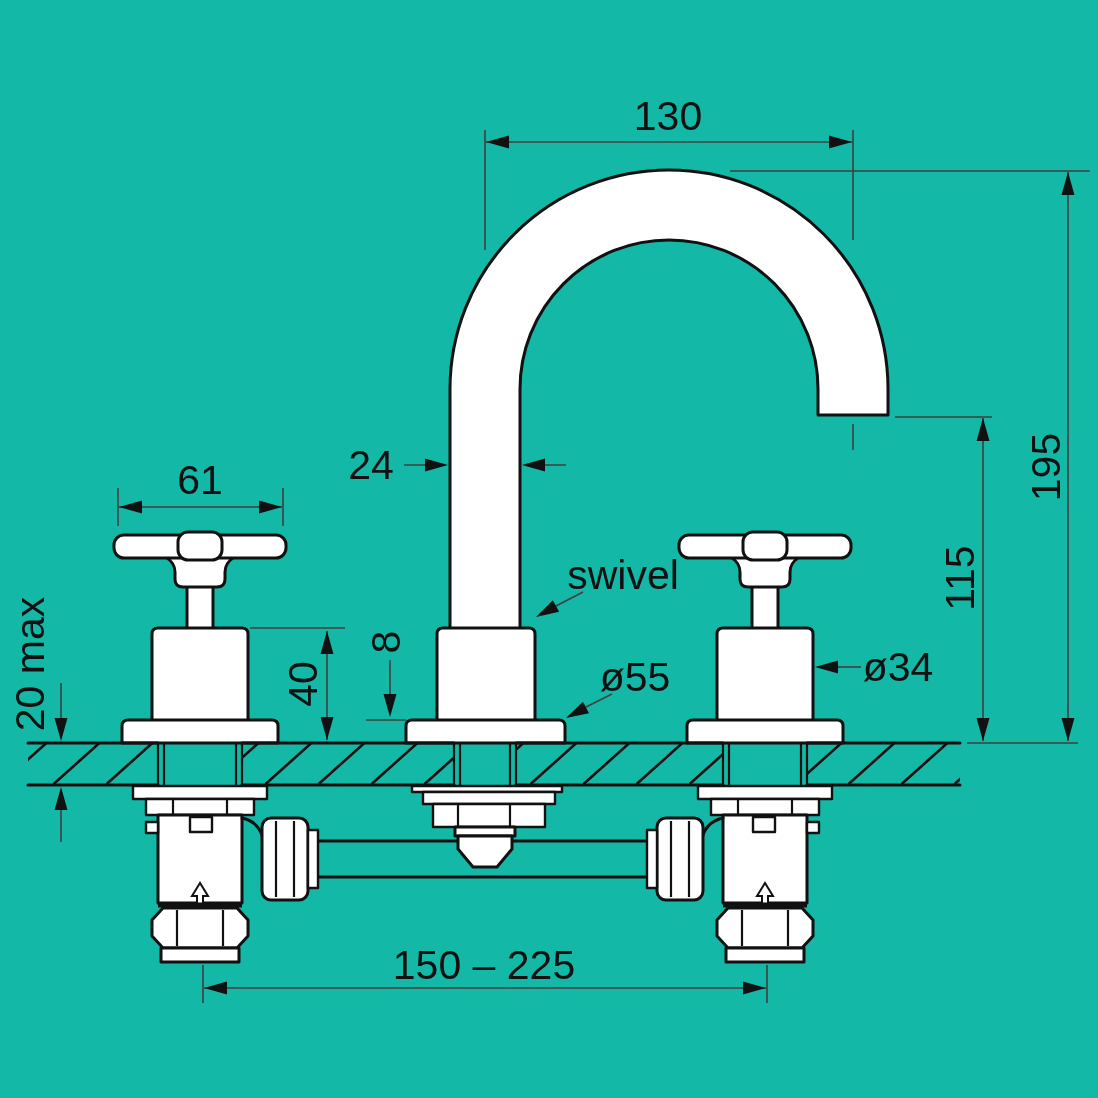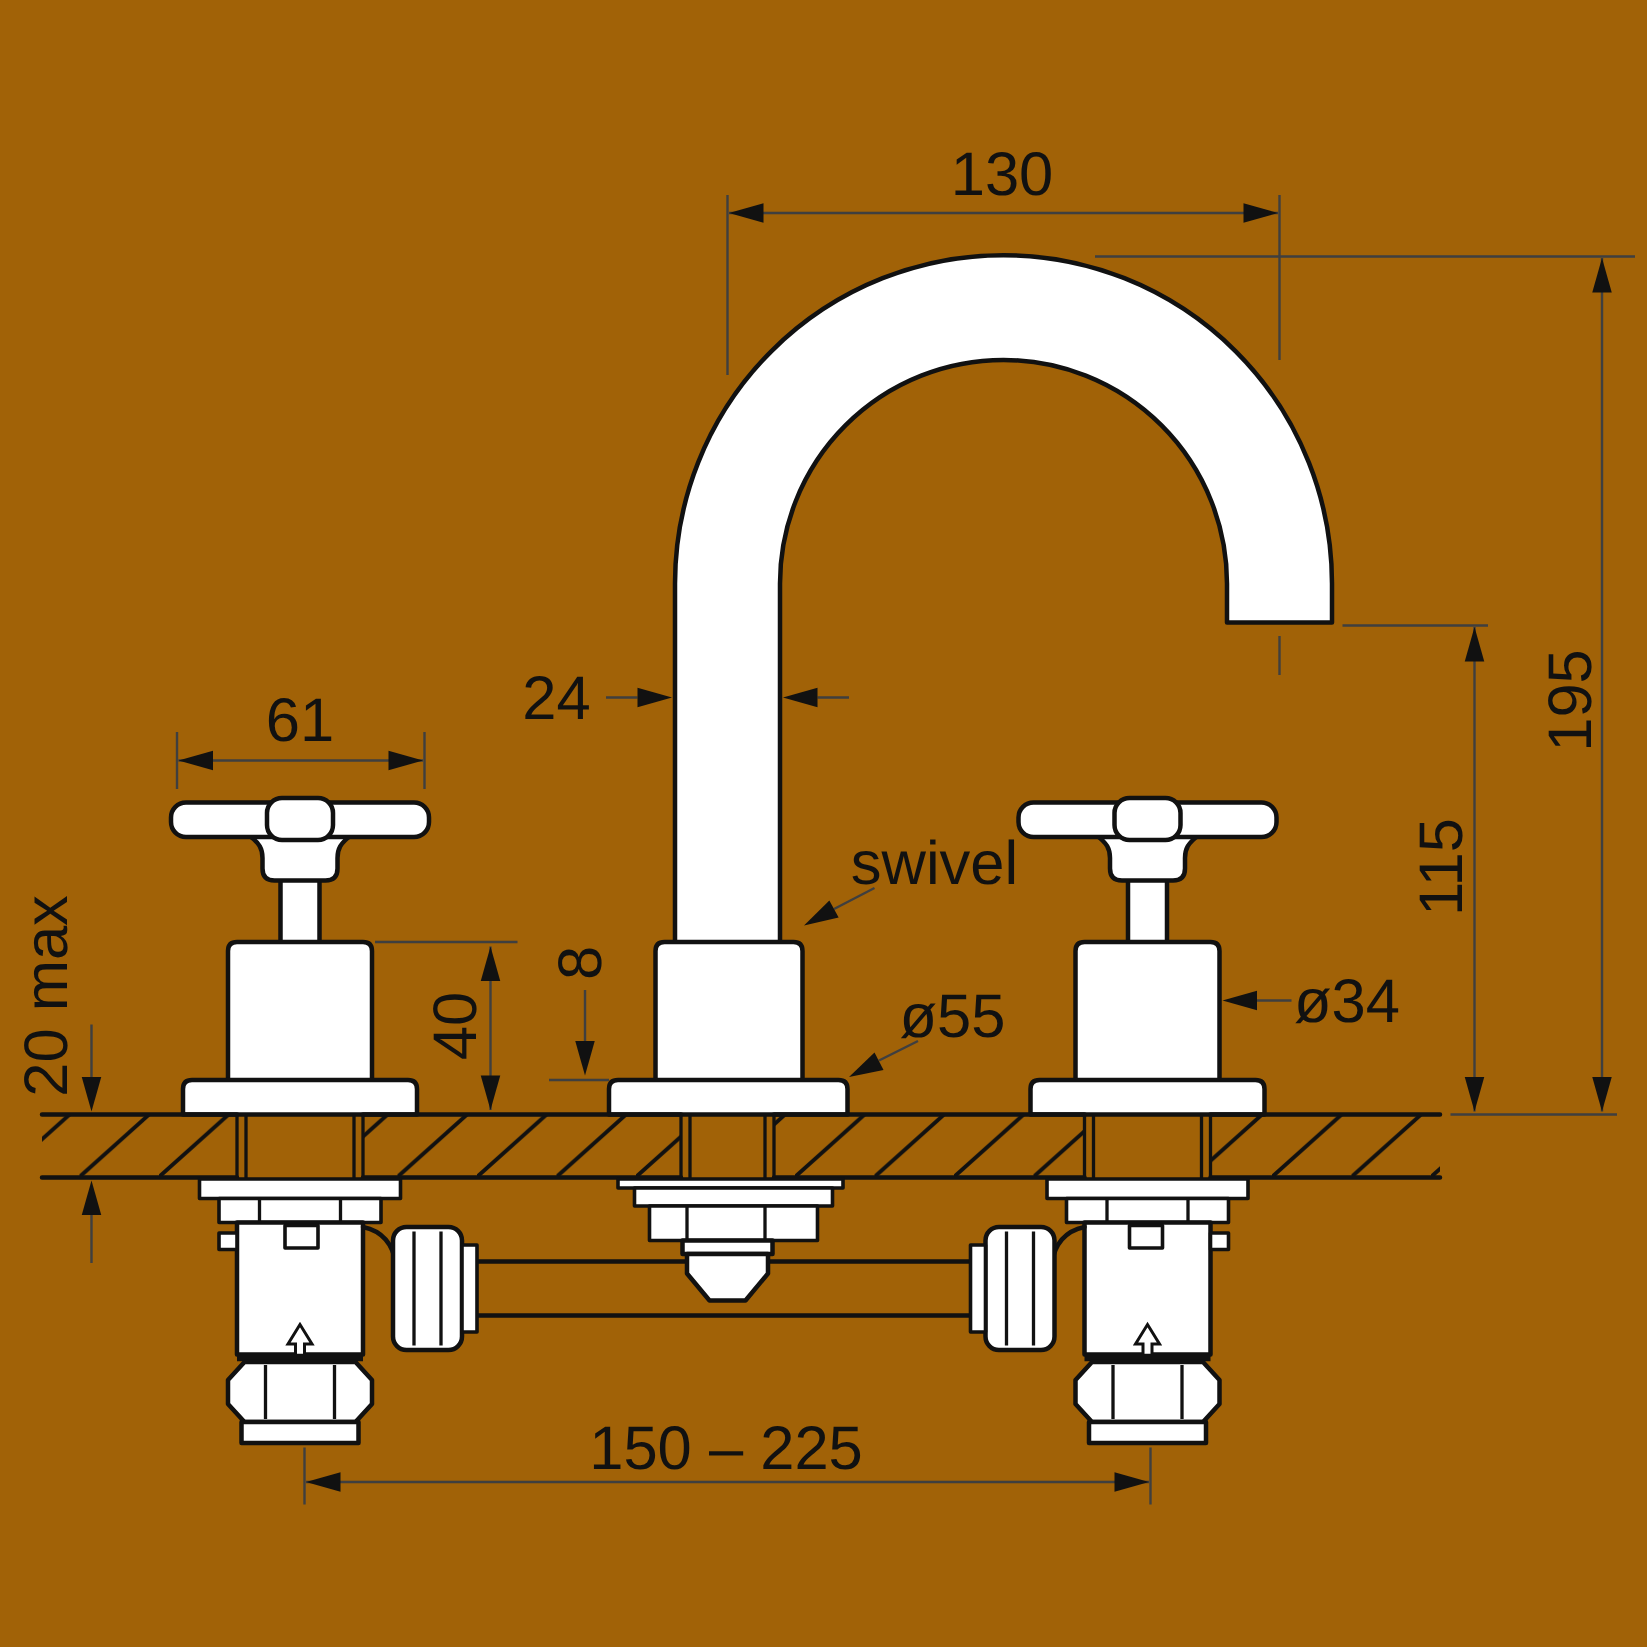--- a/index.html
+++ b/index.html
@@ -1,16 +1,16 @@
 <!DOCTYPE html>
 <html><head>
 <meta charset="utf-8">
 <style>
   html,body{margin:0;padding:0;background:#ffffff;}
-  .stage{width:1098px;height:1098px;background:#a16207;position:relative;overflow:hidden;}
+  .stage{width:1098px;height:1098px;background:#14b8a6;position:relative;overflow:hidden;}
   svg{display:block;}
   text{font-family:"Liberation Sans","DejaVu Sans",sans-serif;fill:#111111;font-size:41px;}
   .outline{fill:#ffffff;stroke:#111111;stroke-width:3;stroke-linejoin:round;stroke-linecap:round;}
   .oline{fill:none;stroke:#111111;stroke-width:3;stroke-linejoin:round;stroke-linecap:round;}
   .oline2{fill:none;stroke:#111111;stroke-width:2.2;stroke-linejoin:round;}
   .detail{fill:#ffffff;stroke:#111111;stroke-width:2.4;stroke-linejoin:round;}
   .dim{fill:none;stroke:#3f3f3f;stroke-width:1.6;}
   .ah{fill:#111111;stroke:none;}
 </style>
 </head>

